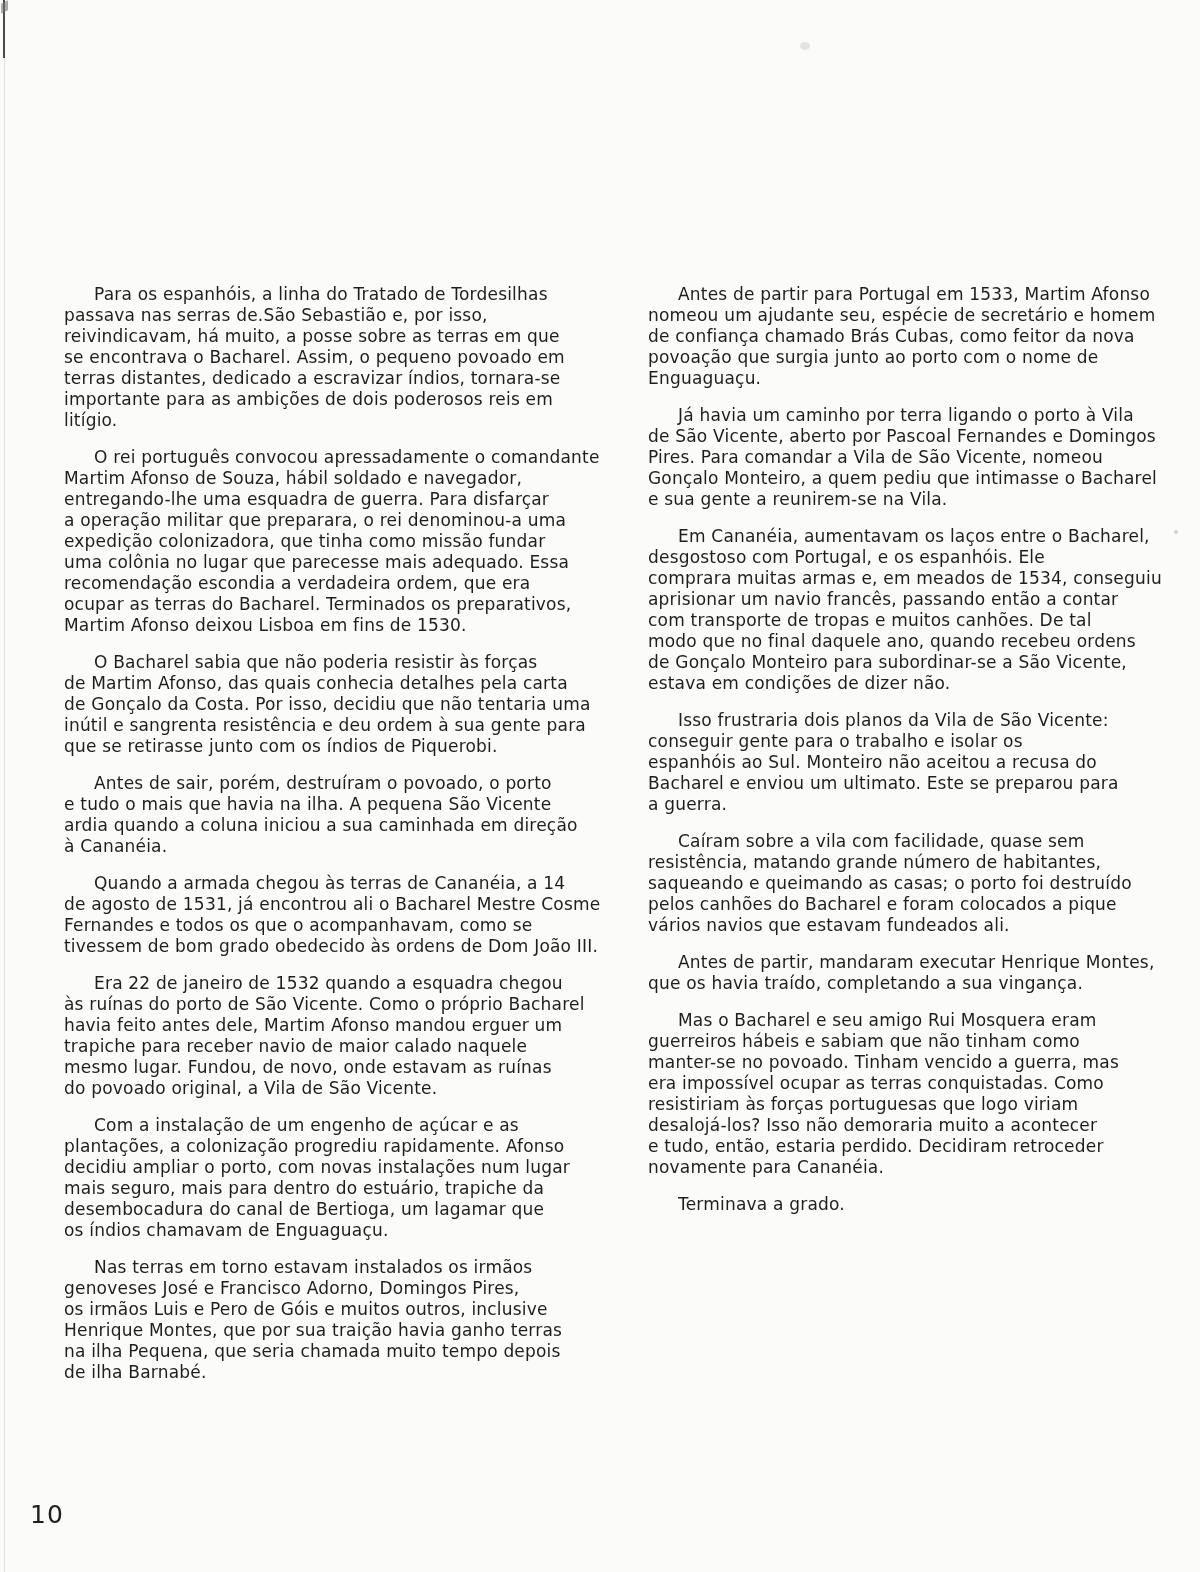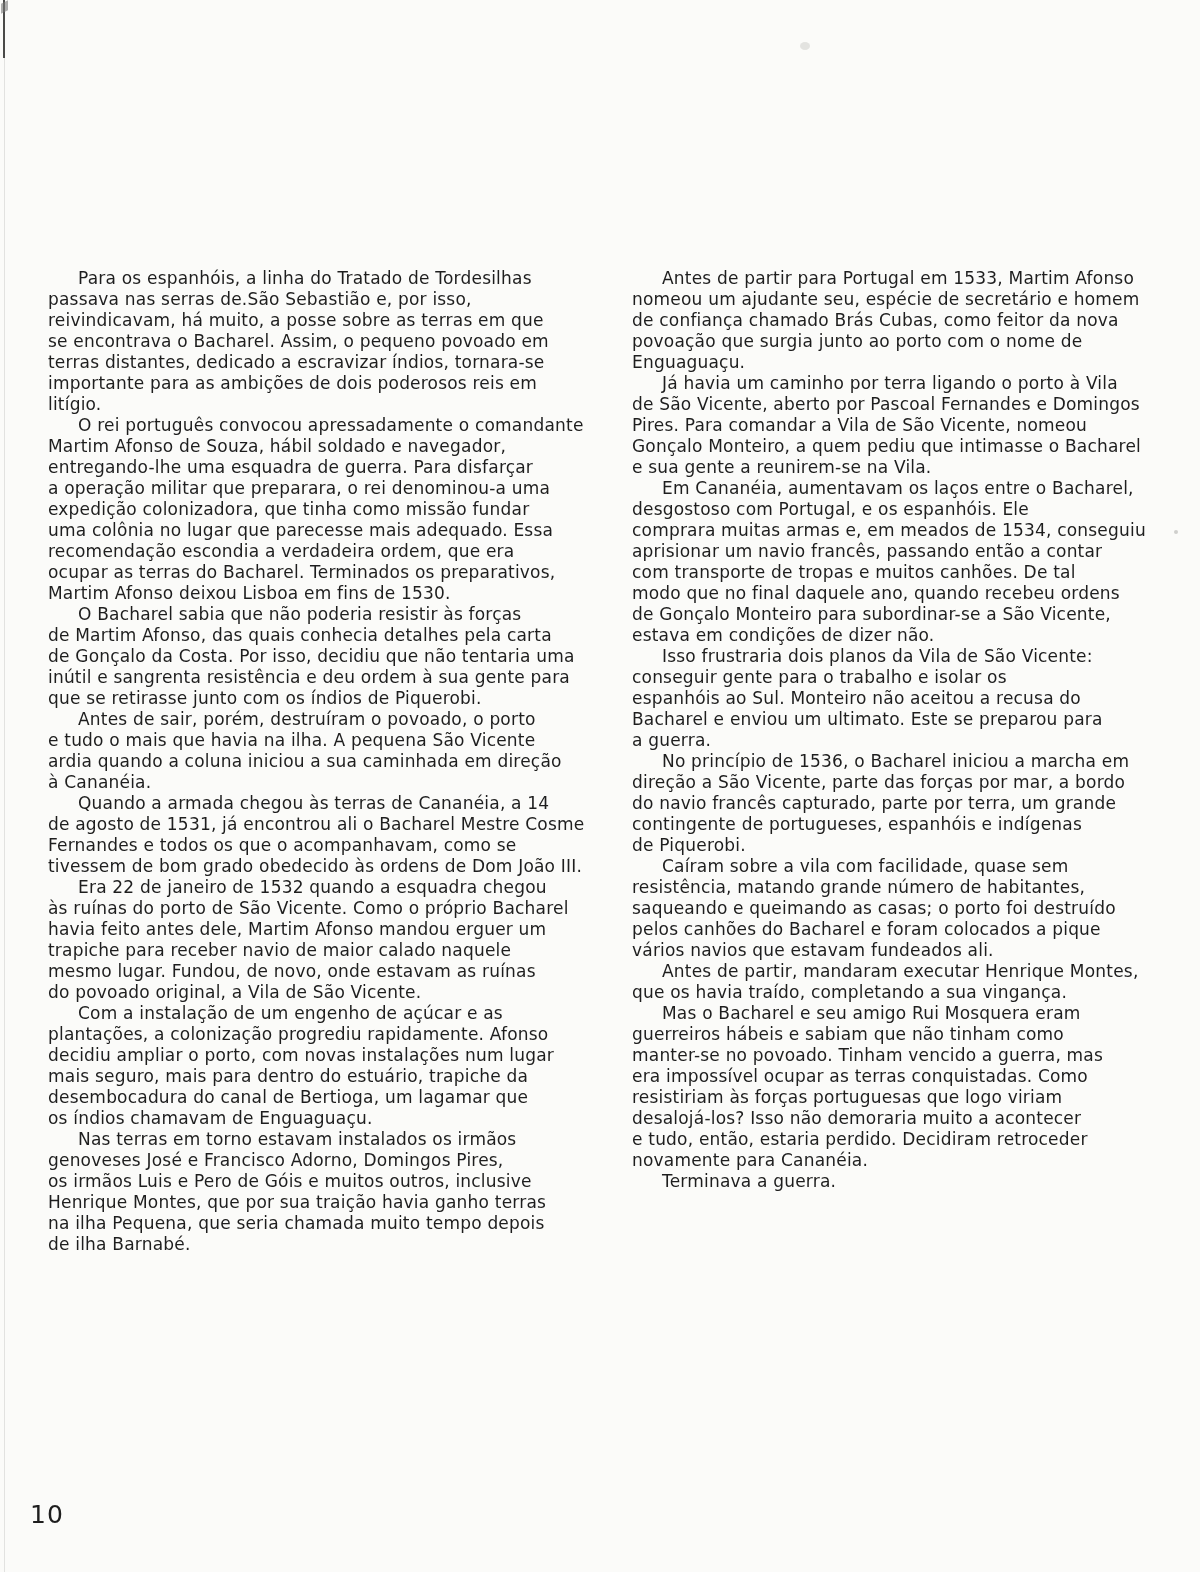--- a/index.html
+++ b/index.html
@@ -65,21 +65,21 @@
   .col {
     position: absolute;
     top: 268px;
     font-size: 17px;
     line-height: 21px;
     letter-spacing: 0.2px;
   }
   .col-left  { left: 48px;  width: 572px; }
   .col-right { left: 632px; width: 560px; }
   .para {
-    margin: 0;
+    margin: 16px;
     white-space: pre;
     text-indent: 30px;
   }
   .page-number {
     position: absolute;
     left: 30px;
     top: 1500px;
     font-size: 25px;
     letter-spacing: 1px;
     color: #1e1e1e;
@@ -163,38 +163,33 @@
 aprisionar um navio francês, passando então a contar
 com transporte de tropas e muitos canhões. De tal
 modo que no final daquele ano, quando recebeu ordens
 de Gonçalo Monteiro para subordinar-se a São Vicente,
 estava em condições de dizer não.</p>
     <p class="para">Isso frustraria dois planos da Vila de São Vicente:
 conseguir gente para o trabalho e isolar os
 espanhóis ao Sul. Monteiro não aceitou a recusa do
 Bacharel e enviou um ultimato. Este se preparou para
 a guerra.</p>
-    <p class="para">No princípio de 1536, o Bacharel iniciou a marcha em
-direção a São Vicente, parte das forças por mar, a bordo
-do navio francês capturado, parte por terra, um grande
-contingente de portugueses, espanhóis e indígenas
-de Piquerobi.</p>
     <p class="para">Caíram sobre a vila com facilidade, quase sem
 resistência, matando grande número de habitantes,
 saqueando e queimando as casas; o porto foi destruído
 pelos canhões do Bacharel e foram colocados a pique
 vários navios que estavam fundeados ali.</p>
     <p class="para">Antes de partir, mandaram executar Henrique Montes,
 que os havia traído, completando a sua vingança.</p>
     <p class="para">Mas o Bacharel e seu amigo Rui Mosquera eram
 guerreiros hábeis e sabiam que não tinham como
 manter-se no povoado. Tinham vencido a guerra, mas
 era impossível ocupar as terras conquistadas. Como
 resistiriam às forças portuguesas que logo viriam
 desalojá-los? Isso não demoraria muito a acontecer
 e tudo, então, estaria perdido. Decidiram retroceder
 novamente para Cananéia.</p>
-    <p class="para">Terminava a guerra.</p>
+    <p class="para">Terminava a grado.</p>
   </div>
 
   <div class="page-number">10</div>
 
 </div>
 
 </body></html>

